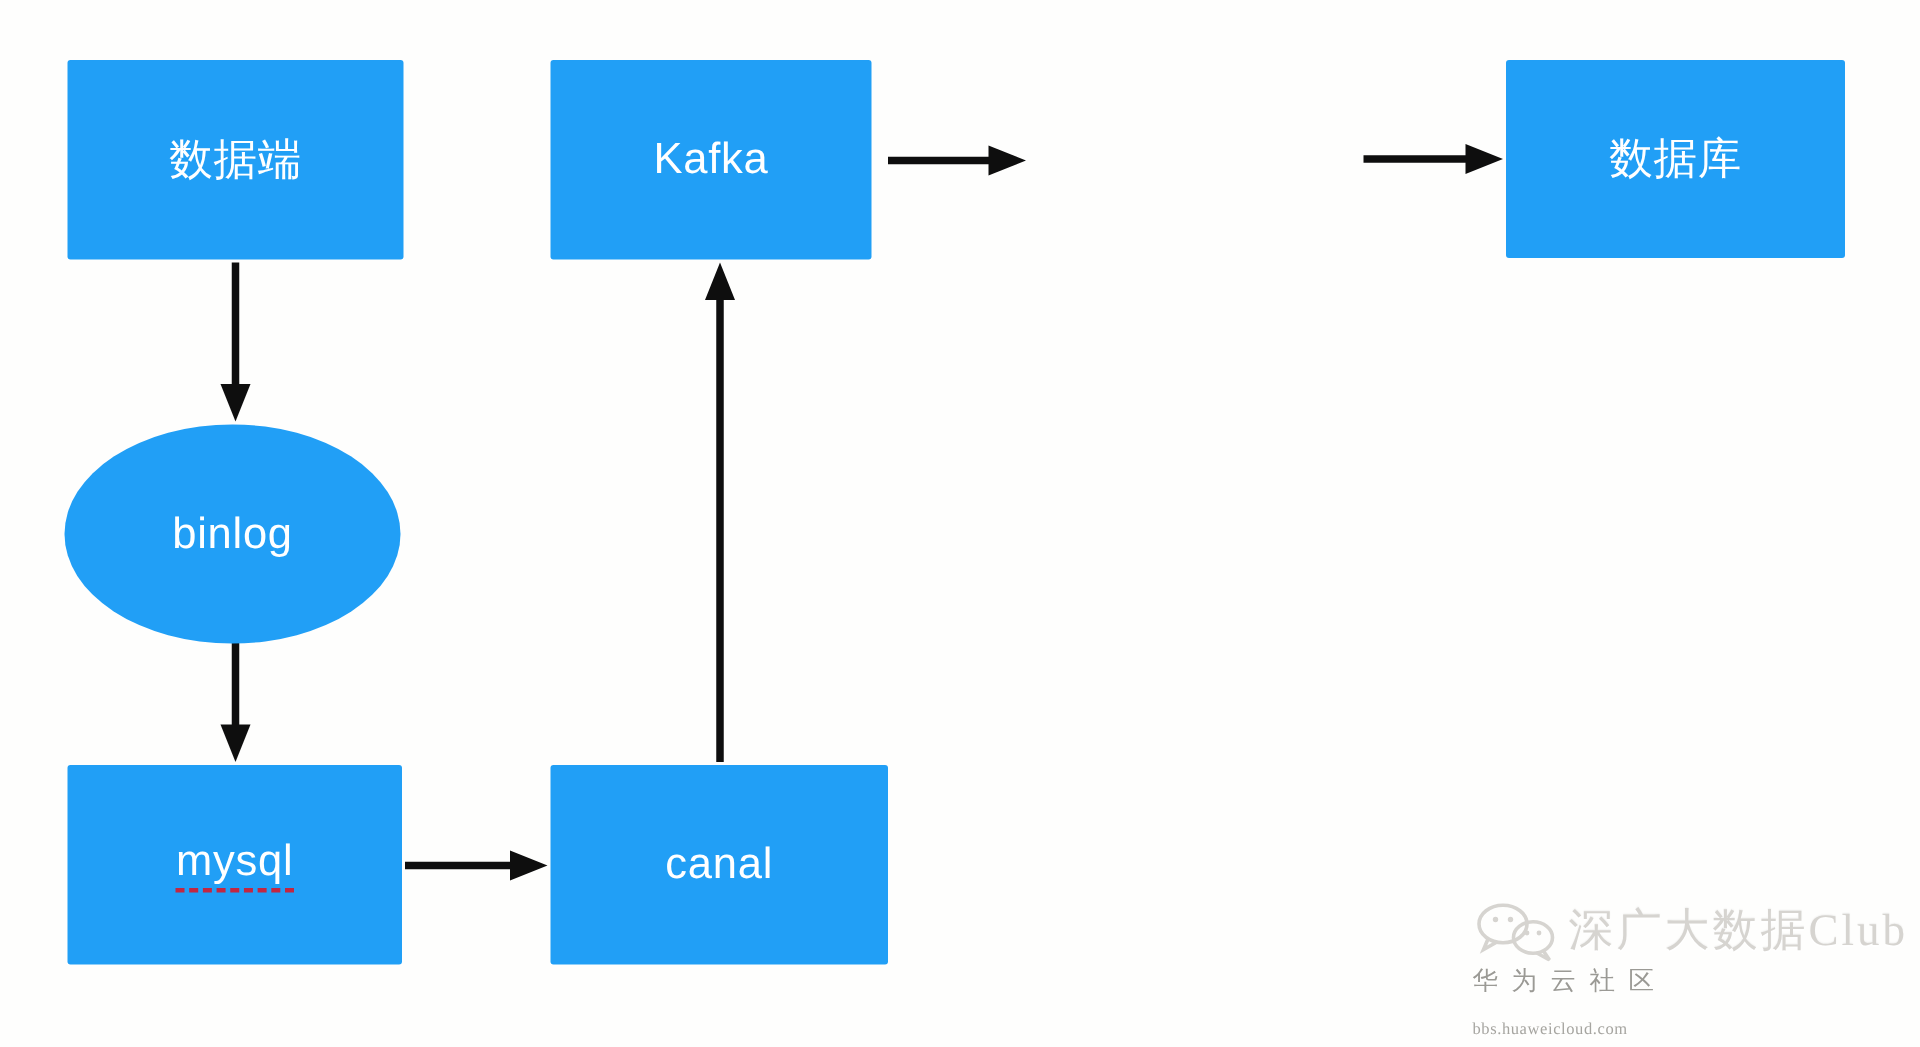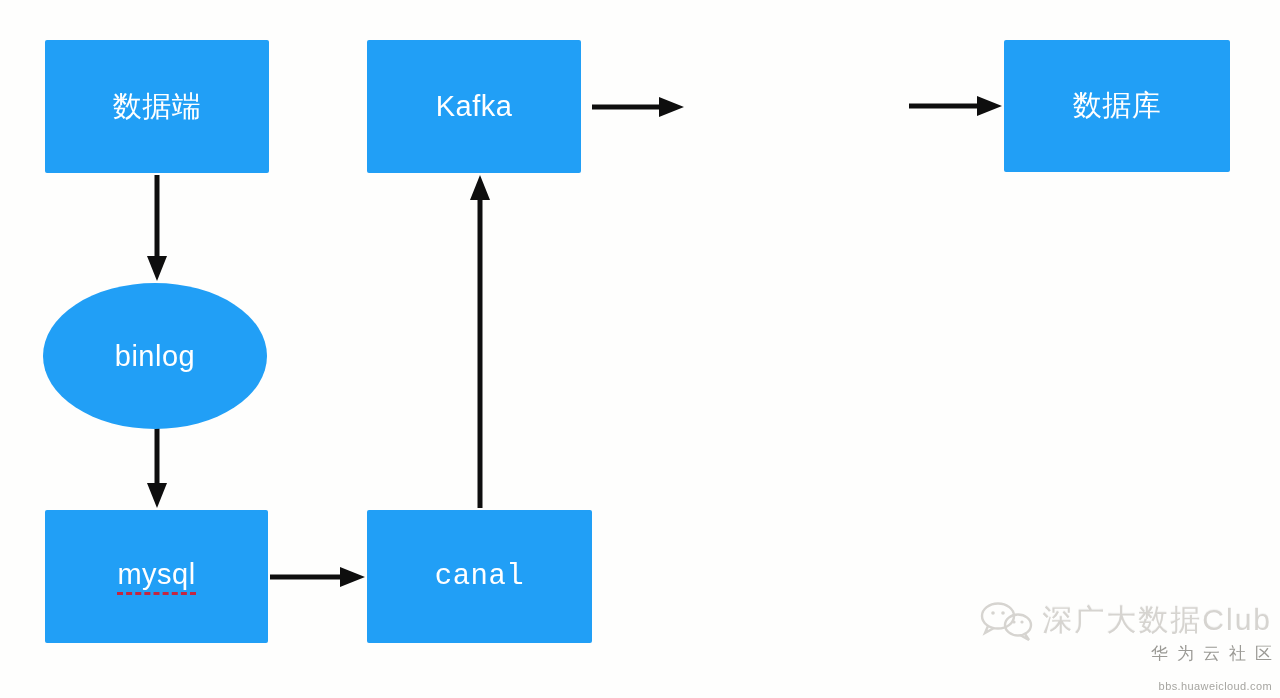--- a/index.html
+++ b/index.html
@@ -37,31 +37,32 @@
     font-weight:400;
   }
   .rect{border-radius:2px;}
   .ellipse{border-radius:50%;}
   .n-source  {left:45px;  top:40px;  width:224px; height:133px;}
   .n-kafka   {left:367px; top:40px;  width:214px; height:133px;}
   .n-storm   {left:686px; top:40px;  width:214px; height:133px;}
   .n-database{left:1004px;top:40px;  width:226px; height:132px;}
   .n-mysql   {left:43px;  top:283px; width:224px; height:146px;}
   .n-binlog  {left:45px;  top:510px; width:223px; height:133px;}
-  .n-canal   {left:367px; top:510px; width:225px; height:133px;font-family:Liberation Mono, monospace;}
+  .n-canal   {left:367px; top:510px; width:225px; height:133px;}
   .spellcheck-underline{
     border-bottom:3px dashed var(--binlog-underline);
     padding-bottom:1px;
   }
   
   .watermark{
     position:absolute;
     right:8px;bottom:6px;
-    text-align:right;
+    text-align:left;
     user-select:none;
+    font-family:Liberation Serif, serif;
   }
   .wm-brand-row{
     display:flex;align-items:center;justify-content:flex-end;
     gap:6px;
   }
   .wm-icon{width:58px;height:40px;flex:0 0 auto;}
   .wm-icon path,.wm-icon ellipse{stroke:var(--wm-light);fill:none;stroke-width:2.4;}
   .wm-icon circle{fill:var(--wm-light);}
   .wm-brand{
     font-size:30px;

